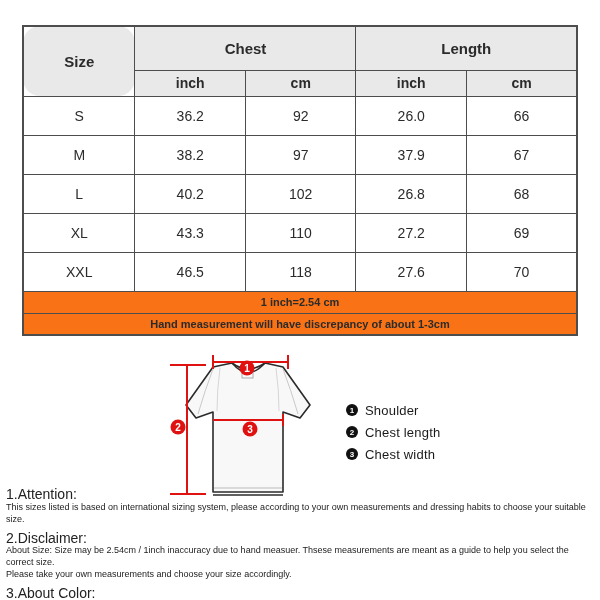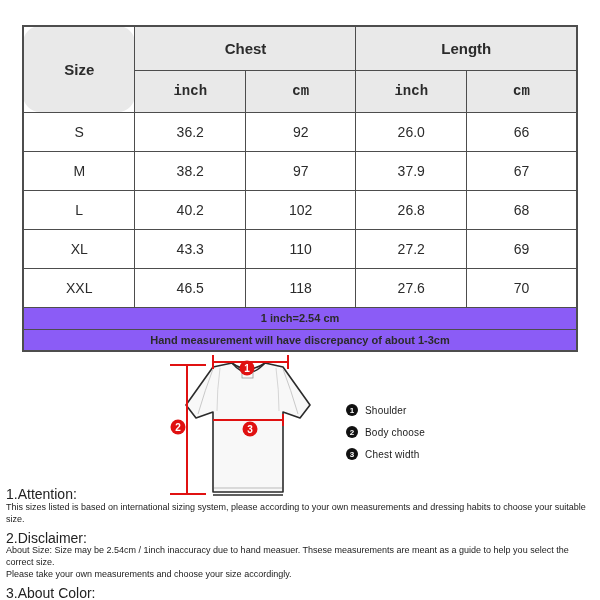--- a/index.html
+++ b/index.html
@@ -14,38 +14,38 @@
     border-collapse:collapse;table-layout:fixed;
     border:2px solid #4d4d4d;
   }
   table.size-table th, table.size-table td{
     border:1px solid #4d4d4d;text-align:center;vertical-align:middle;
     padding:0;color:#2b2b2b;
   }
   table.size-table th{background:#e9e9e9;font-weight:bold;}
   tr.hdr-top{height:44px;}
   tr.hdr-top th{font-size:15px;}
-  tr.hdr-units{height:42px;font-family:Liberation Mono, monospace;}
+  tr.hdr-units{height:26px;}
   tr.hdr-units th{font-size:14px;}
   th.size-col{font-size:15px;border-radius:17px;}
   tr.data-row{height:39px;}
   tr.data-row td{font-size:14px;background:#ffffff;}
   tr.note-row{height:22px;}
-  tr.note-row td{font-size:11px;font-weight:bold;background:#8b5cf6;}
+  tr.note-row td{font-size:11px;font-weight:bold;background:#f97316;}
 
   
   .diagram-svg{position:absolute;left:160px;top:348px;width:170px;height:152px;}
   .legend{position:absolute;left:346px;top:399px;}
   .legend-row{display:flex;align-items:center;height:22px;}
   .legend-marker{
     display:inline-flex;align-items:center;justify-content:center;
     width:12px;height:12px;border-radius:50%;background:#111111;color:#ffffff;
     font-size:8px;font-weight:bold;margin-right:7px;flex:0 0 auto;
   }
-  .legend-label{font-size:10px;font-weight:500;color:#1a1a1a;letter-spacing:.2px;}
+  .legend-label{font-size:13px;font-weight:500;color:#1a1a1a;letter-spacing:.2px;}
 
   
   .footnotes{position:absolute;left:6px;top:489px;width:590px;}
   .fn-block{margin-bottom:8px;}
   .fn-title{font-size:14px;color:#222;line-height:11.5px;}
   .fn-line{font-size:9px;color:#222;line-height:12px;}
 </style>
 </head>
 <body>
 
@@ -155,21 +155,21 @@
     </g>
   </svg>
 
   <div class="legend">
     <div class="legend-row">
       <span class="legend-marker">1</span>
       <span class="legend-label">Shoulder</span>
     </div>
     <div class="legend-row">
       <span class="legend-marker">2</span>
-      <span class="legend-label">Body choose</span>
+      <span class="legend-label">Chest length</span>
     </div>
     <div class="legend-row">
       <span class="legend-marker">3</span>
       <span class="legend-label">Chest width</span>
     </div>
   </div>
 
   <div class="footnotes">
     <div class="fn-block">
       <div class="fn-title">1.Attention:</div>

